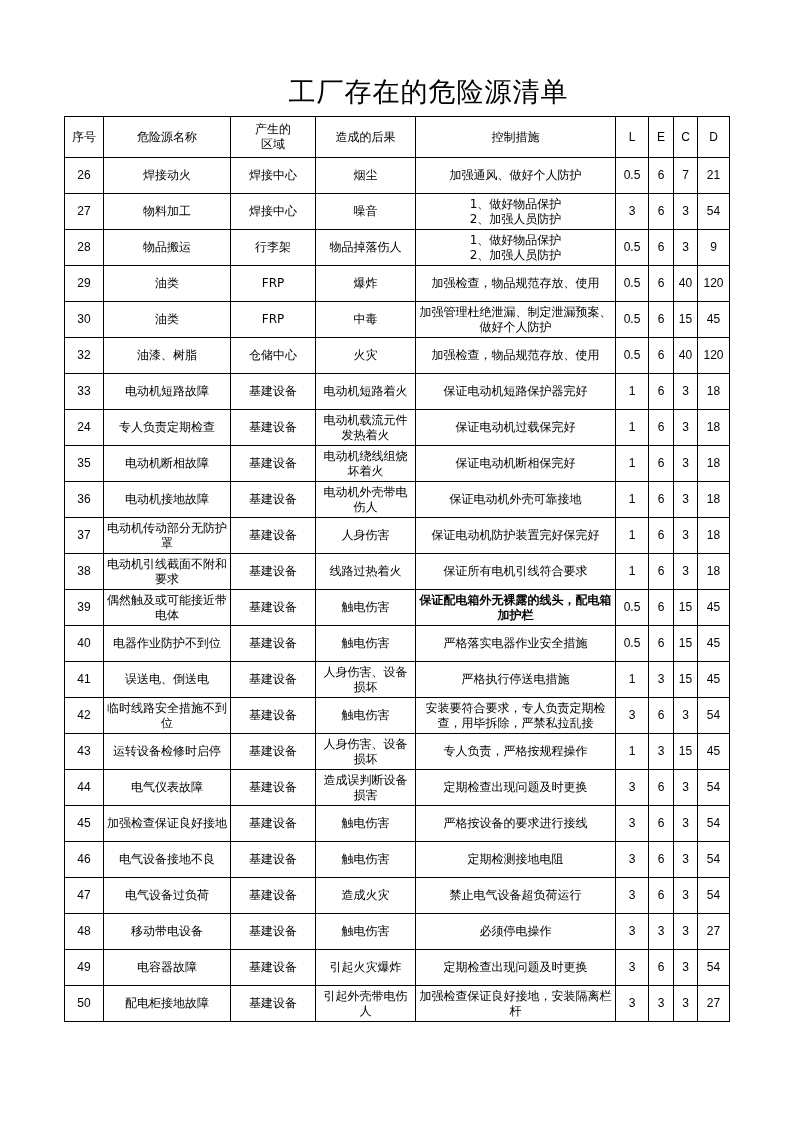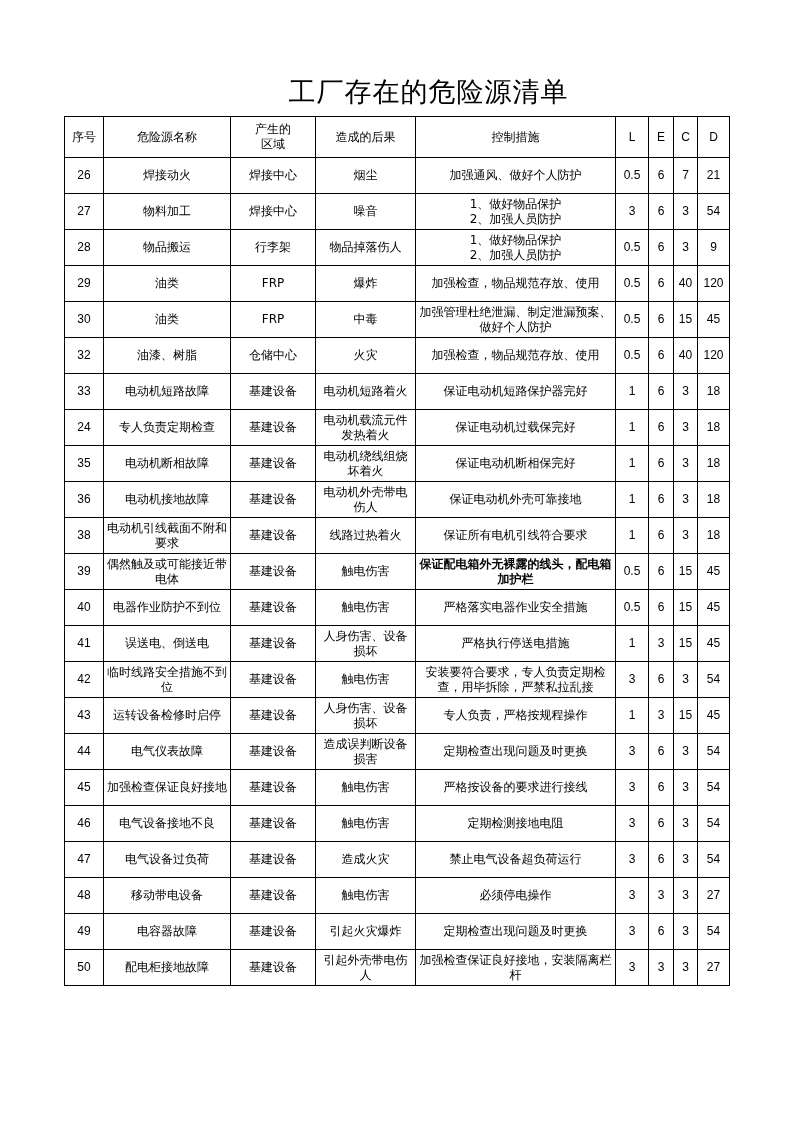--- a/index.html
+++ b/index.html
@@ -158,20 +158,31 @@
         <td>电动机接地故障</td>
         <td>基建设备</td>
         <td>电动机外壳带电伤人</td>
         <td class="measure" style="white-space: pre-line;">保证电动机外壳可靠接地</td>
         <td class="num">1</td>
         <td class="num">6</td>
         <td class="num">3</td>
         <td class="num">18</td>
       </tr>
       <tr>
+        <td class="num">37</td>
+        <td>电动机传动部分无防护罩</td>
+        <td>基建设备</td>
+        <td>人身伤害</td>
+        <td class="measure" style="white-space: pre-line;">保证电动机防护装置完好保完好</td>
+        <td class="num">1</td>
+        <td class="num">6</td>
+        <td class="num">3</td>
+        <td class="num">18</td>
+      </tr>
+      <tr>
         <td class="num">38</td>
         <td>电动机引线截面不附和要求</td>
         <td>基建设备</td>
         <td>线路过热着火</td>
         <td class="measure" style="white-space: pre-line;">保证所有电机引线符合要求</td>
         <td class="num">1</td>
         <td class="num">6</td>
         <td class="num">3</td>
         <td class="num">18</td>
       </tr>

